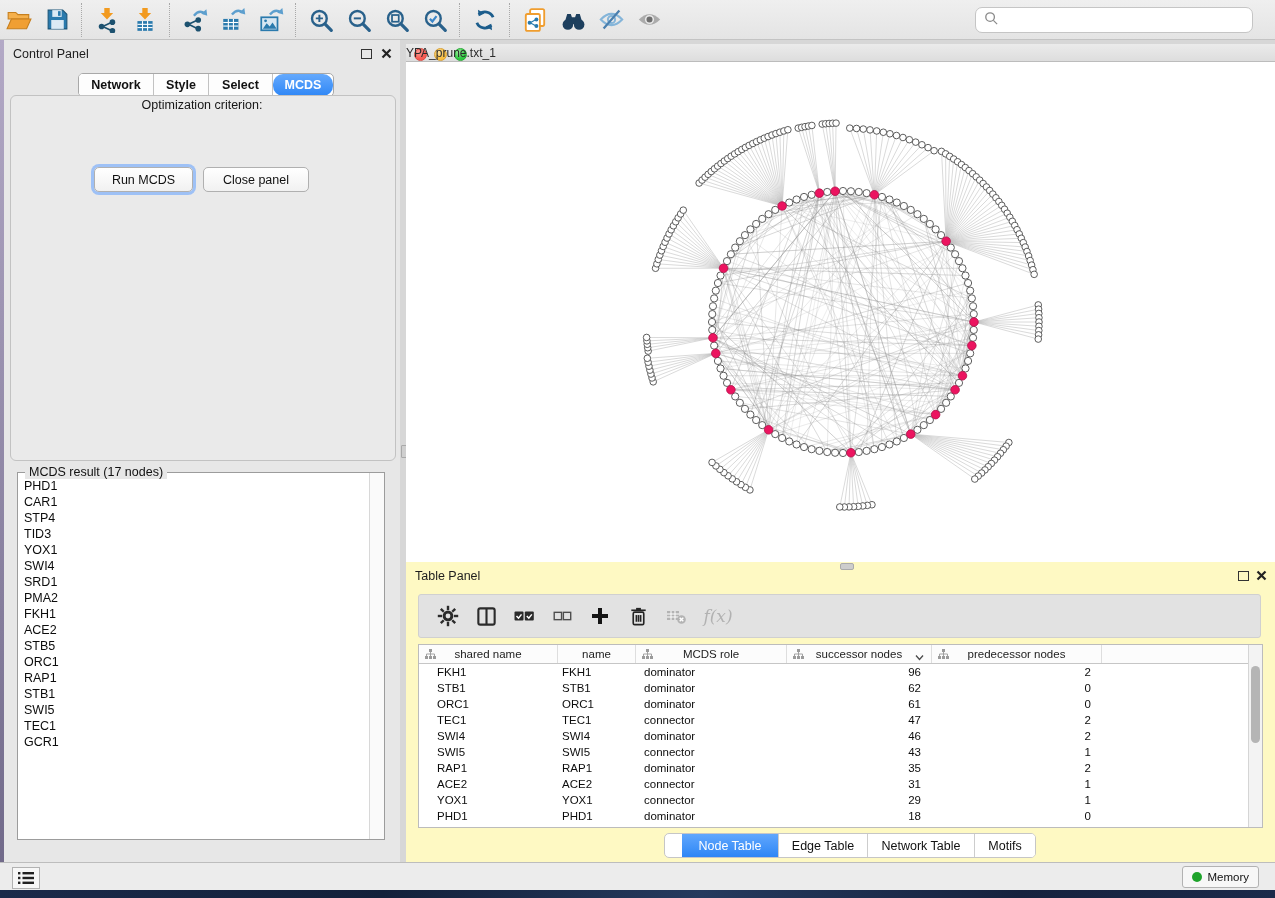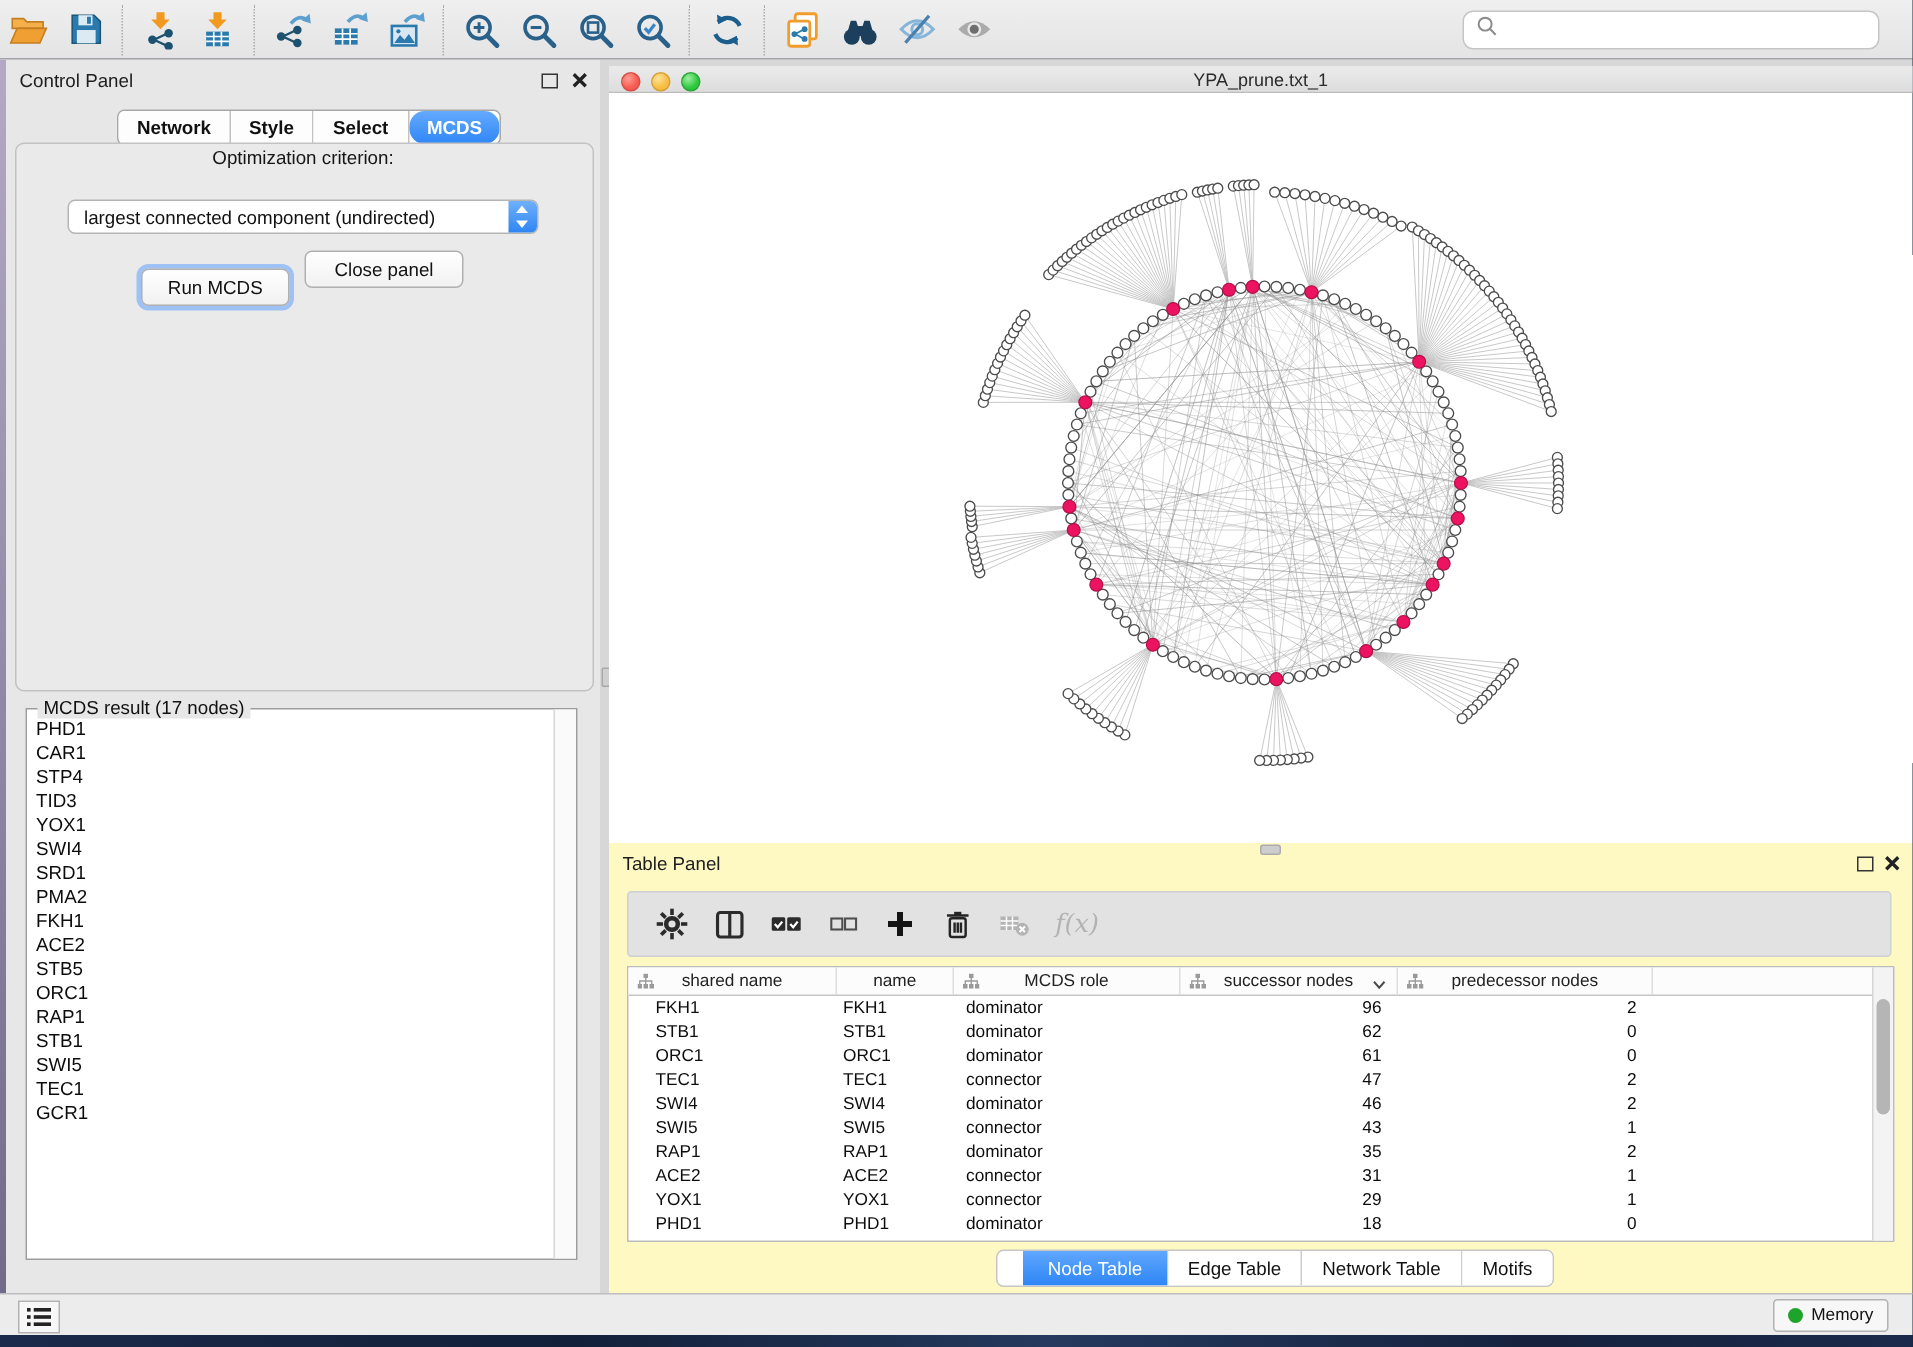--- a/index.html
+++ b/index.html
@@ -37,21 +37,21 @@
   #opt-select .val{font-size:12.5px;color:#111;padding-left:10px;flex:1;white-space:nowrap;}
   #opt-stepper{width:19px;height:21px;border-radius:0 4px 4px 0;
     background:linear-gradient(#6fb0fc,#2f86f2);position:relative;}
   #opt-stepper .up,#opt-stepper .dn{position:absolute;left:5px;width:0;height:0;
     border-left:4.5px solid transparent;border-right:4.5px solid transparent;}
   #opt-stepper .up{top:3px;border-bottom:5px solid #fff;}
   #opt-stepper .dn{bottom:3px;border-top:5px solid #fff;}
   .cp-btn{position:absolute;top:127px;height:23px;background:linear-gradient(#ffffff,#f1f1f1);
     border:1px solid #b0b0b0;border-radius:5px;font-size:12.5px;color:#111;
     display:flex;align-items:center;justify-content:center;}
-  #run-btn{left:90px;width:97px;box-shadow:0 0 0 3px rgba(94,158,255,.55);margin-top:12px;}
+  #run-btn{left:90px;width:97px;box-shadow:0 0 0 3px rgba(94,158,255,.55);}
   #close-btn{left:199px;width:104px;}
   #result-box{position:absolute;left:13px;top:432px;width:366px;height:366px;background:#fff;
     border:1px solid #9c9c9c;}
   #result-legend{position:absolute;left:7px;top:-8px;background:#e7e7e7;padding:0 4px;
     font-size:12.5px;color:#111;white-space:nowrap;}
   #result-scroll{position:absolute;right:0;top:0;width:14px;height:100%;background:#fafafa;
     border-left:1px solid #d8d8d8;}
   #mcds-list{position:absolute;left:6px;top:5px;font-size:12.5px;color:#0c0c0c;line-height:16px;}
   
   #v-split{left:400px;top:40px;width:6px;height:822px;background:#d7d7d7;}
@@ -59,21 +59,21 @@
     border:1px solid #a9a9a9;border-radius:1px;}
   #seam{left:406px;top:40px;width:869px;height:4px;background:#d7d7d7;}
   
   #net-window{left:406px;top:44px;width:869px;height:518px;background:#fff;}
   #net-titlebar{position:absolute;left:0;top:0;width:100%;height:18px;
     background:linear-gradient(#ebebeb,#dddddd);border-bottom:1px solid #bcbcbc;box-sizing:border-box;}
   .light{position:absolute;top:3.5px;width:11px;height:11px;border-radius:50%;}
   #light-red{left:8px;background:radial-gradient(circle at 35% 30%,#ff9d94,#f75b52 60%);border:0.5px solid #d84b42;}
   #light-yellow{left:28px;background:radial-gradient(circle at 35% 30%,#ffe29a,#f7bd41 60%);border:0.5px solid #d8a034;}
   #light-green{left:48px;background:radial-gradient(circle at 35% 30%,#9ef0a0,#2ec840 60%);border:0.5px solid #27a835;}
-  #net-title{position:absolute;left:0;top:2px;width:100%;text-align:center;font-size:12px;
+  #net-title{position:absolute;left:0;top:2px;width:100%;font-size:12px;
     font-weight:500;color:#2b2b2b;}
   
   #table-panel{left:406px;top:562px;width:869px;height:300px;background:#fef9c3;}
   #tp-grip{position:absolute;left:434px;top:1px;width:12px;height:5px;background:#cdcdcd;
     border:1px solid #ababab;border-radius:2px;}
   #tp-toolbar{position:absolute;left:12px;top:32px;width:843px;height:44px;background:#e2e2e2;
     border:1px solid #d0d0d0;border-radius:3px;display:flex;align-items:center;padding-left:10px;box-sizing:border-box;}
   .ttbtn{width:38px;height:36px;display:flex;align-items:center;justify-content:center;}
   .fx-label{font-family:"DejaVu Serif",serif;font-style:italic;font-size:17px;color:#b2b2b2;}
   #node-table{position:absolute;left:12px;top:82px;width:845px;height:184px;background:#fff;
@@ -291,27 +291,20 @@
     </span>
   </div>
   <div id="ctl-tabs">
       <div class="ctab" style="width: 74px;">Network</div>
       <div class="ctab" style="width: 54px;">Style</div>
       <div class="ctab" style="width: 63px;">Select</div>
       <div class="ctab sel" style="width: 60px; border-radius: 10px;">MCDS</div>
     </div>
   <div id="cp-box"></div>
   <div id="opt-label">Optimization criterion:</div>
-  <div id="opt-select">
-    <span class="val">largest connected component (undirected)</span>
-    <span id="opt-stepper">
-        <span class="up"></span>
-        <span class="dn"></span>
-      </span>
-  </div>
   <div id="run-btn" class="cp-btn">Run MCDS</div>
   <div id="close-btn" class="cp-btn">Close panel</div>
   <div id="result-box">
     <span id="result-legend">MCDS result (17 nodes)</span>
     <div id="result-scroll"></div>
     <div id="mcds-list">
         <div>PHD1</div>
         <div>CAR1</div>
         <div>STP4</div>
         <div>TID3</div>

